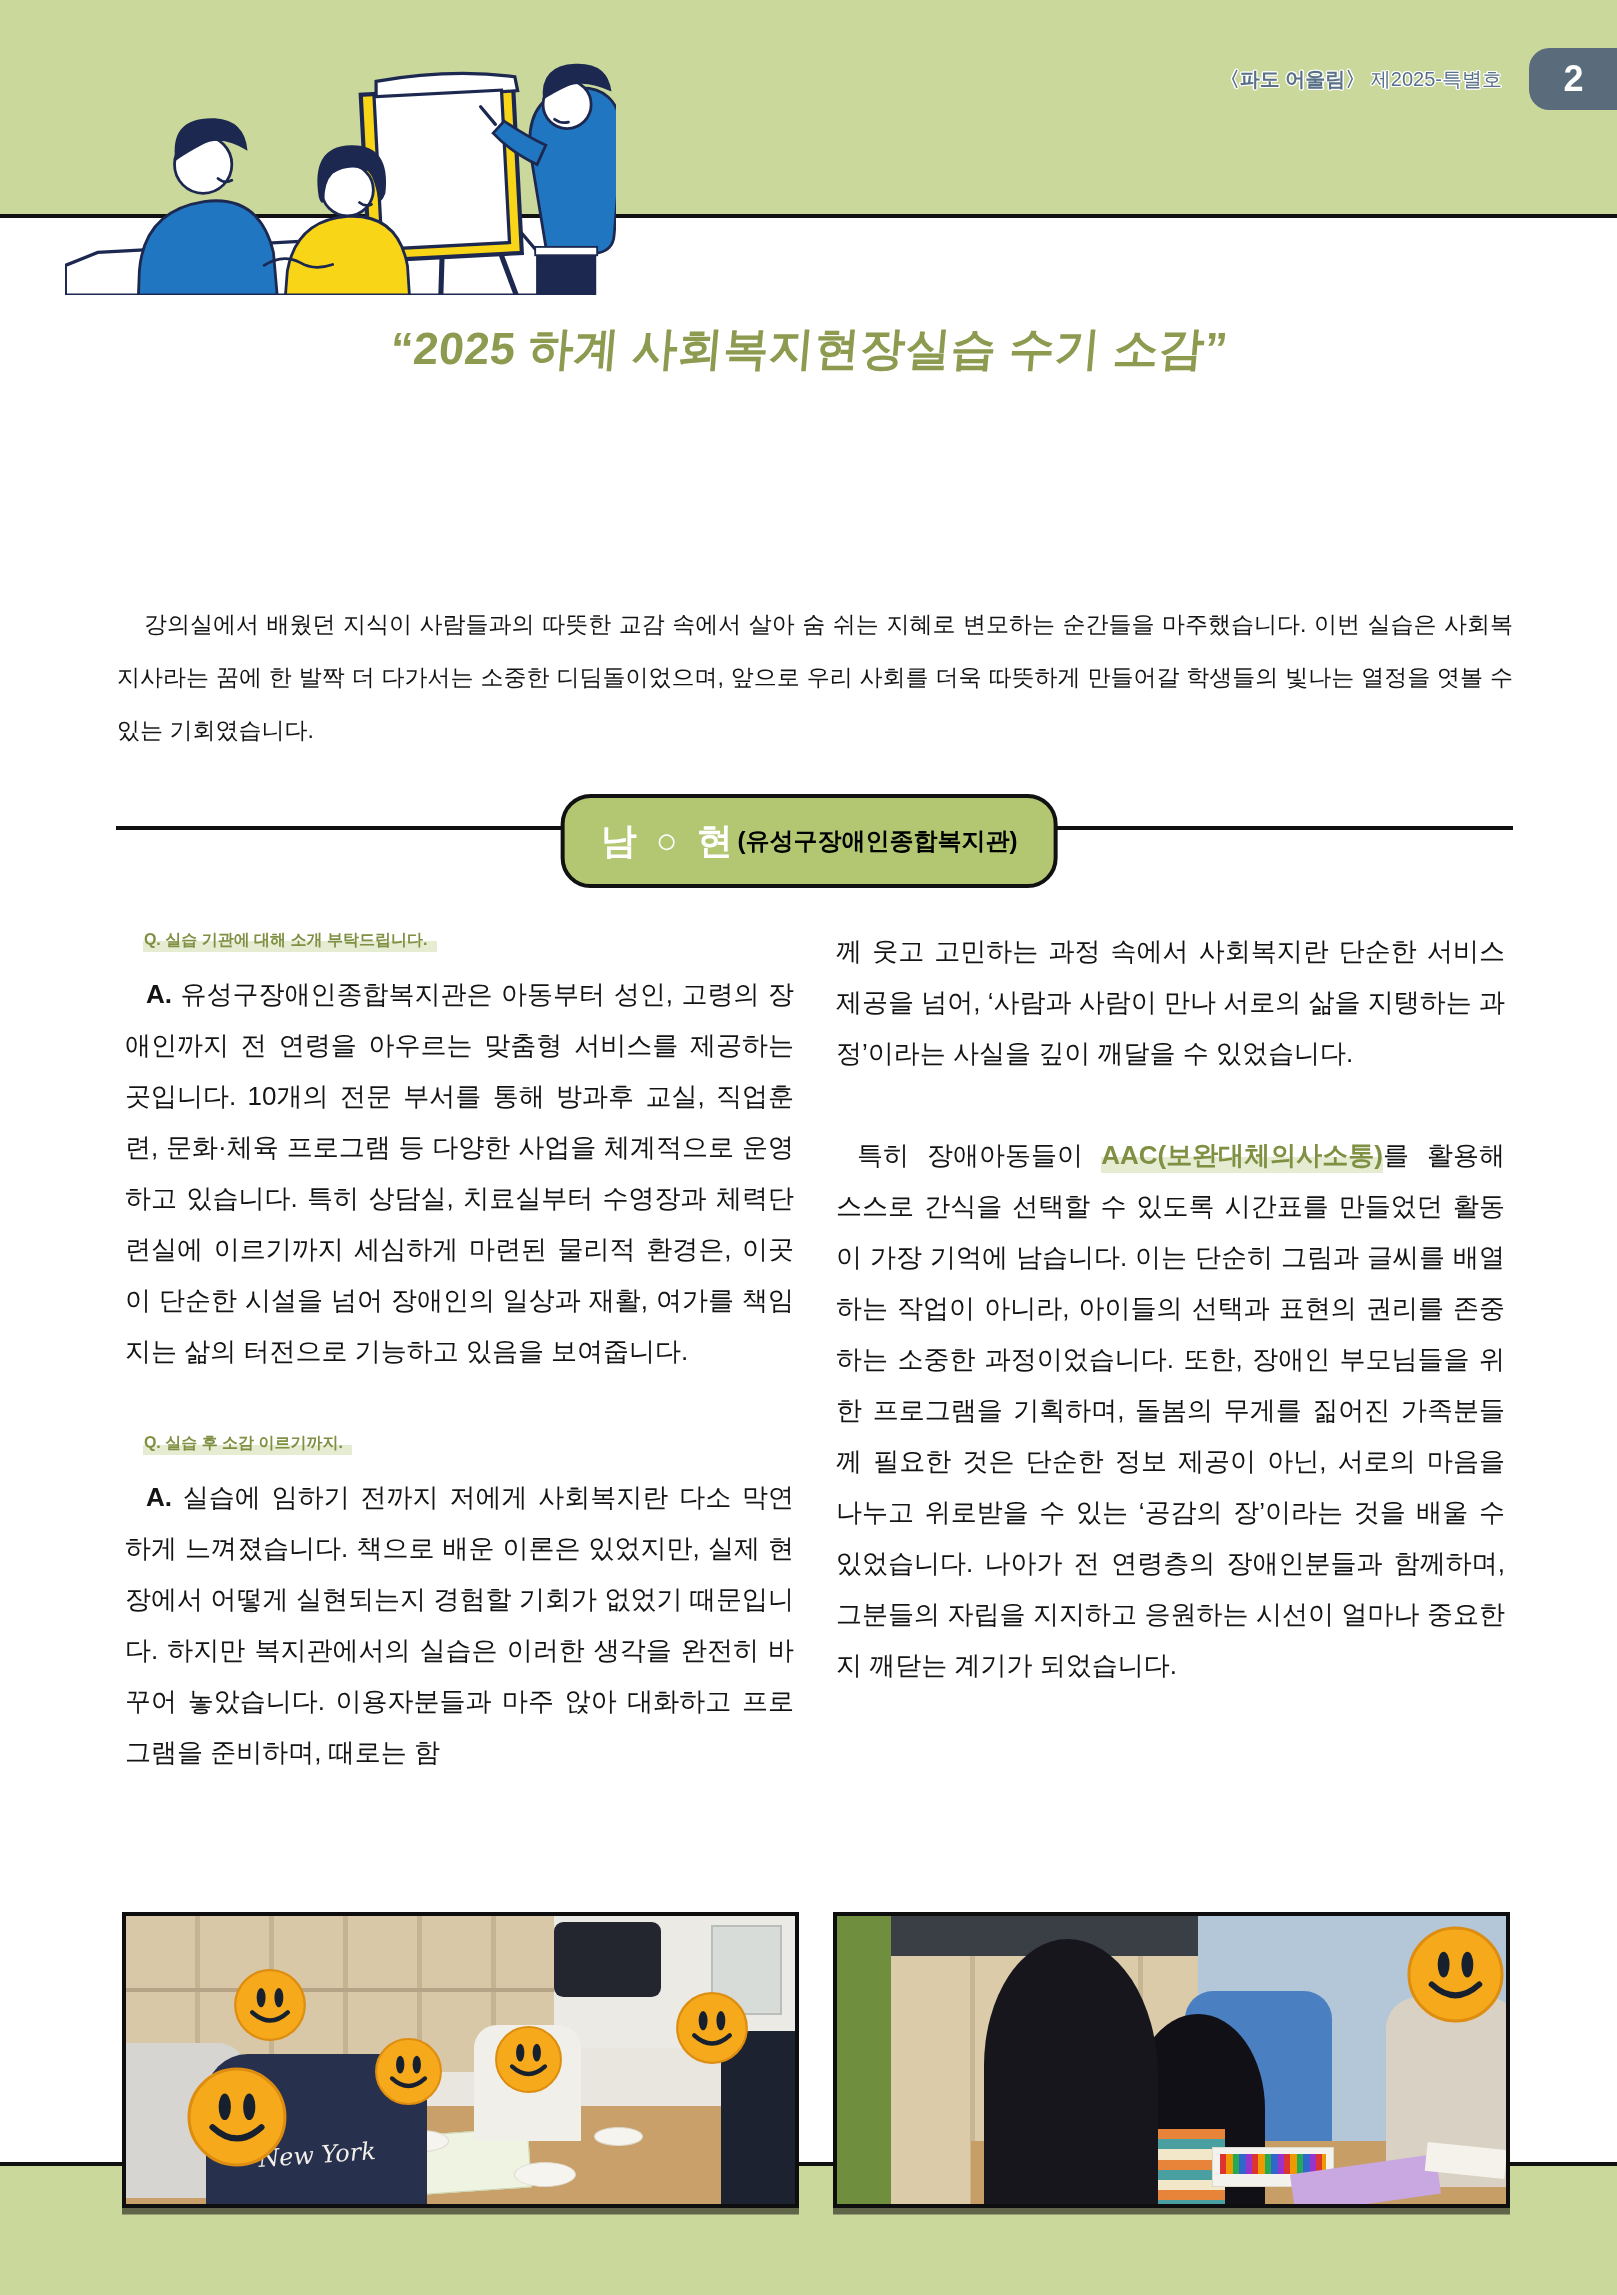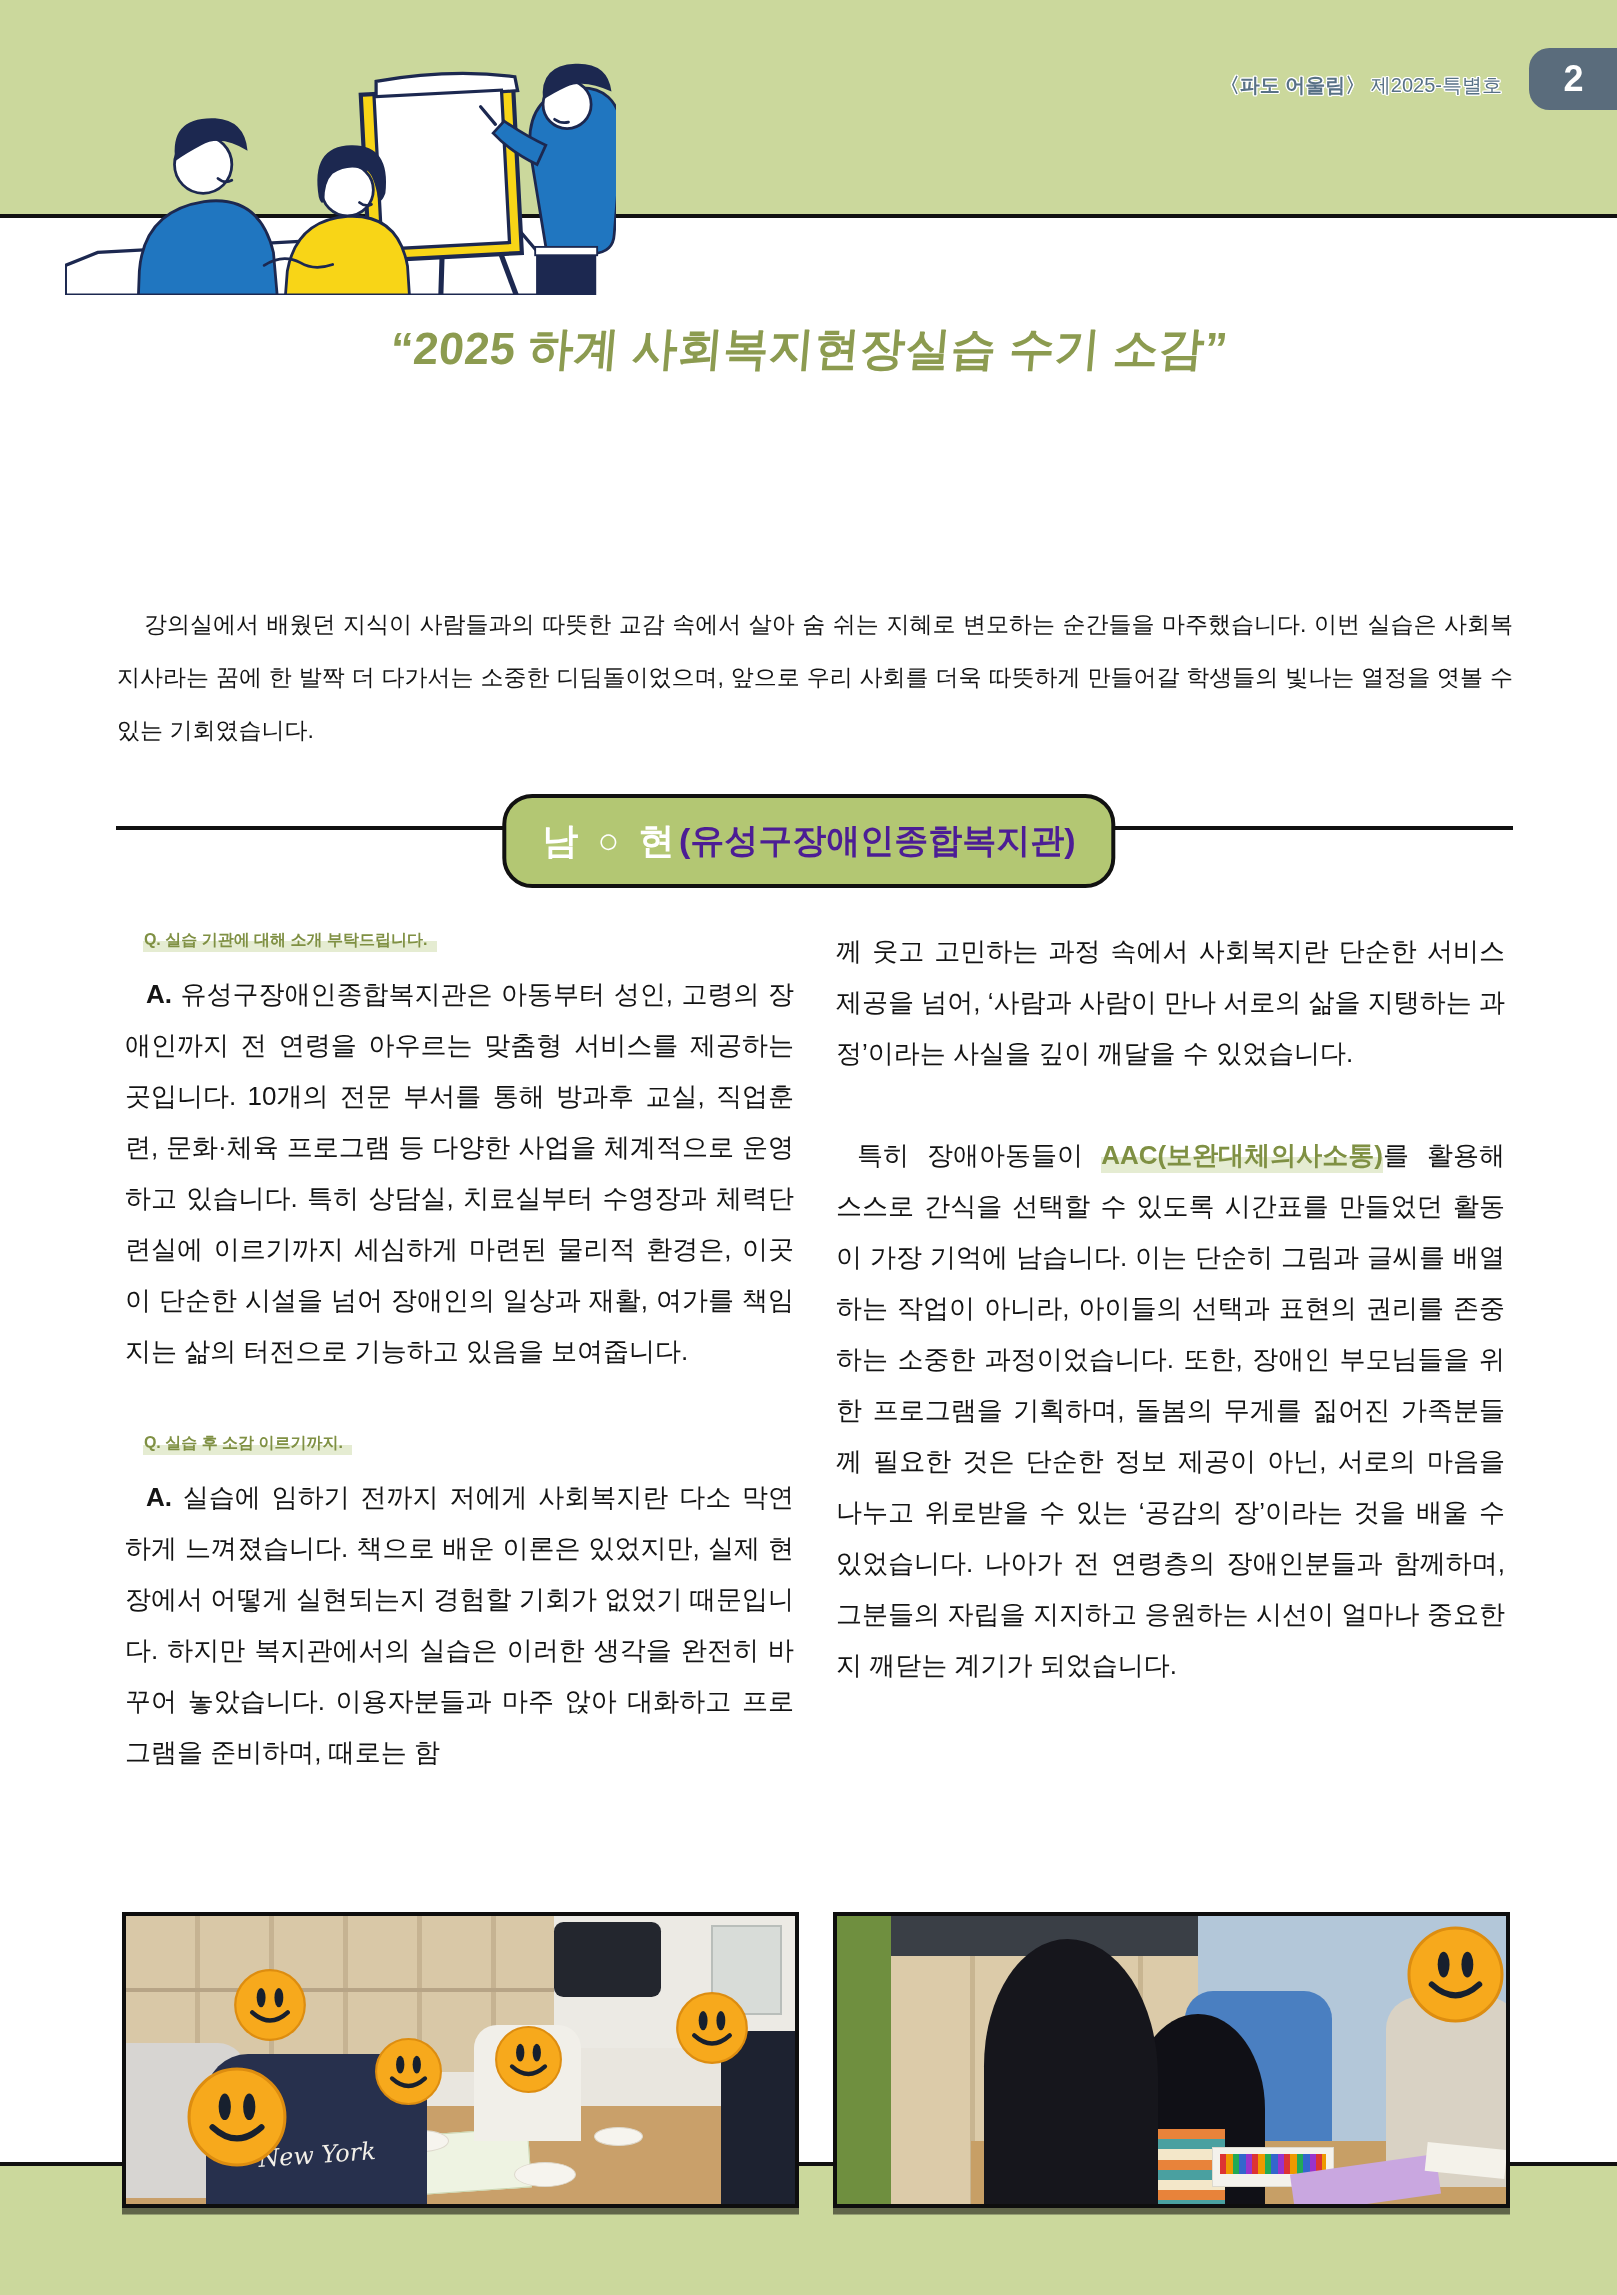--- a/index.html
+++ b/index.html
@@ -8,21 +8,21 @@
 
   
   .header-band{position:absolute;left:0;top:0;width:100%;height:214px;background:#cbd89c;
                border-bottom:4.2px solid #111;z-index:1;}
 
   
   .page-tab{position:absolute;right:0;top:48px;width:89px;height:62px;background:#5a6c7c;
             border-radius:20.4px 0 0 20.4px;display:flex;align-items:center;justify-content:center;
             color:#fff;font-size:36px;font-weight:bold;z-index:4;}
 
-  .issue-line{position:absolute;right:116px;top:72px;font-size:20px;color:#587186;z-index:4;
+  .issue-line{position:absolute;right:116px;top:66px;font-size:20px;color:#587186;z-index:4;
               white-space:nowrap;
               text-shadow:-1.4px 0 #fff,1.4px 0 #fff,0 -1.4px #fff,0 1.4px #fff,-0.9px -0.9px #fff,0.9px 0.9px #fff,-0.9px 0.9px #fff,0.9px -0.9px #fff;}
   .issue-line .brand{font-weight:bold;}
 
   
   .badge{position:absolute;left:641px;top:169px;width:397px;height:92px;background:#b7ca7c;
          border:4.2px solid #111;border-radius:23px;display:flex;align-items:center;justify-content:center;
          z-index:5;}
   .badge span{font-size:35px;font-weight:bold;color:#101010;letter-spacing:1.9px;
          text-shadow:-2.3px 0 #fff,2.3px 0 #fff,0 -2.3px #fff,0 2.3px #fff,-1.9px -1.9px #fff,1.9px 1.9px #fff,-1.9px 1.9px #fff,1.9px -1.9px #fff;}
@@ -37,21 +37,21 @@
          text-align:justify;text-indent:27px;color:#141414;z-index:2;}
   .intro.p1{top:429px;}
   .intro.p2{top:575px;}
 
   
   .divider-line{position:absolute;left:116px;width:1397px;top:826px;height:4.2px;background:#111;z-index:2;}
   .divider-pill{position:absolute;left:50%;transform:translateX(-50%);top:786px;height:86px;
                 padding:0 36px;background:#b3c773;border:4.2px solid #111;border-radius:30px;
                 display:flex;align-items:center;justify-content:center;z-index:3;white-space:nowrap;margin-top:8px;}
   .divider-pill .name{font-size:36px;font-weight:bold;color:#fff;letter-spacing:4.6px;}
-  .divider-pill .org{font-size:34px;font-weight:bold;color:#4c1d95;letter-spacing:0;}
+  .divider-pill .org{font-size:24px;font-weight:bold;color:#000000;letter-spacing:0;}
 
   
   .col{position:absolute;top:918px;width:685px;z-index:2;}
   .col-left{left:117px;}
   .col-right{left:828px;}
   .q-heading{font-size:16px;font-weight:bold;color:#7f9043;line-height:43px;margin:0 0 6.5px;padding-left:26px;}
   .hl{background-image:linear-gradient(to bottom,transparent 50%,#e5ecd2 50%);padding:0 9.3px 3.7px 0.9px;}
   .answer,.body-p{font-size:26px;line-height:51px;margin:8px;text-align:justify;color:#141414;}
   .answer{margin-bottom:44px;}
   .a-indent{text-indent:21px;}

